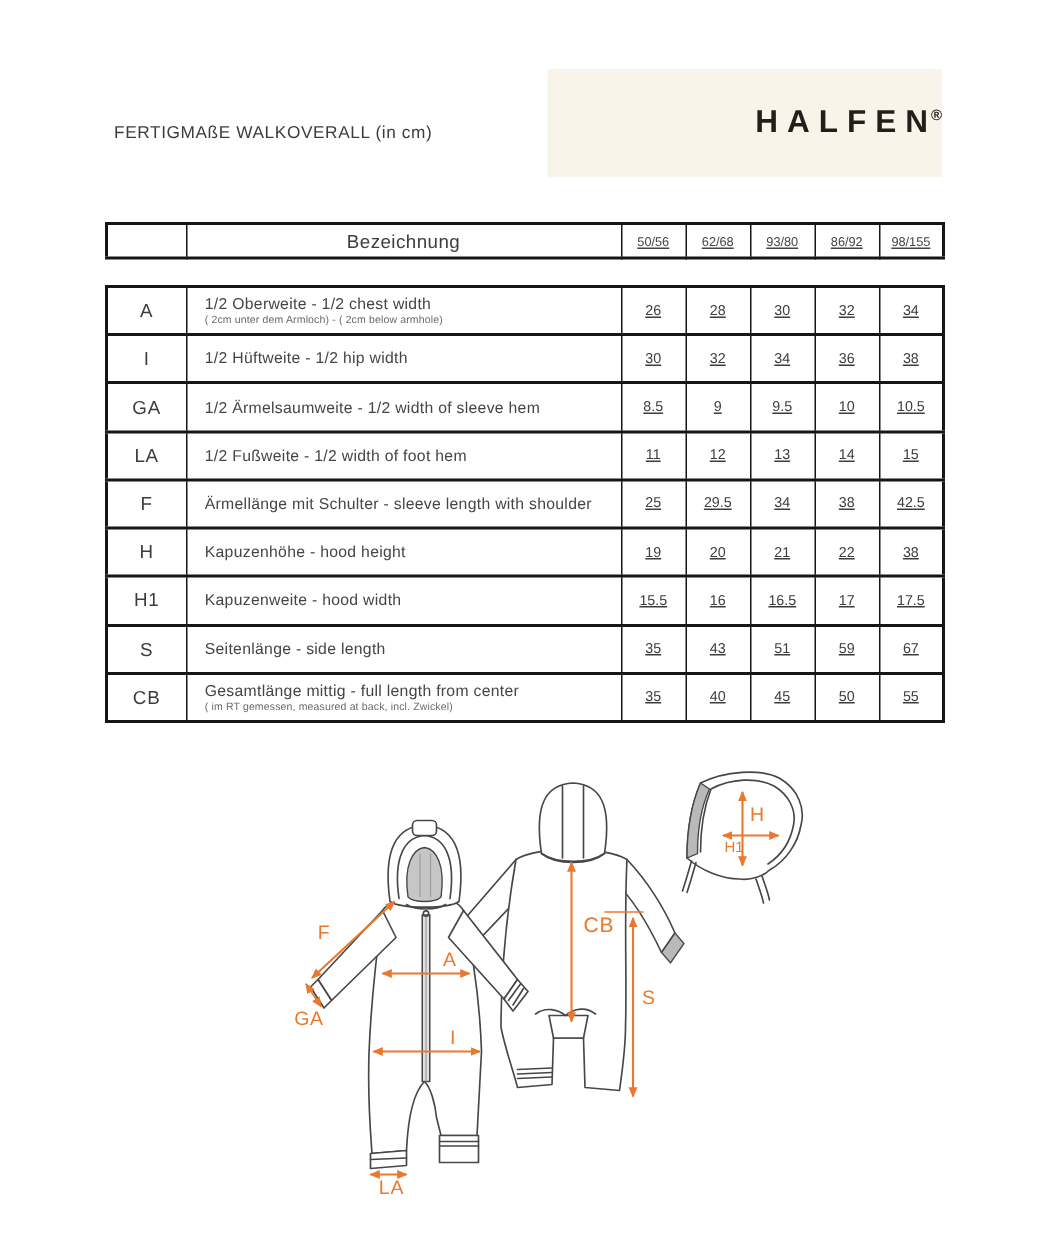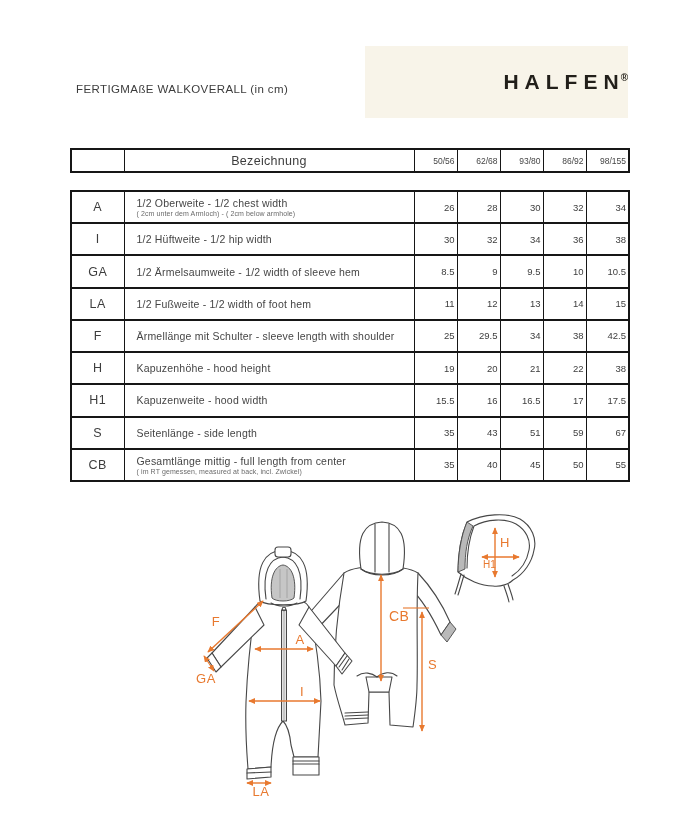--- a/index.html
+++ b/index.html
@@ -39,21 +39,21 @@
   table.sheet tr{border-top:2px solid var(--border);border-bottom:2px solid var(--border);padding-left:27px;}
   #header-table{top:148px;height:25px;}
   #main-table{top:190px;height:292px;}
   td{padding:0 2px;vertical-align:middle;}
   td.code{
     text-align:center;font-size:12.5px;color:#3d3d3d;letter-spacing:.5px;
   }
   td.desc{padding-left:12px;}
   .desc-main{font-size:10.5px;color:#454545;letter-spacing:.2px;}
   .desc-note{font-size:7px;color:#6a6a6a;margin-top:1px;letter-spacing:.1px;}
-  td.val,.size-head{text-align:right;font-size:9.5px;color:#3d3d3d;}
+  td.val,.size-head{text-align:center;font-size:9.5px;color:#3d3d3d;text-decoration:underline;}
   .bezeichnung-cell{text-align:center;font-size:12.5px;color:#3d3d3d;letter-spacing:.3px;}
   .size-head{font-size:8.5px;color:#454545;}
   #main-table tr{height:32px;}
 
   #diagram{position:absolute;left:95px;top:495px;}
   .g-stroke{stroke:var(--ink);stroke-width:1.1;fill:none;stroke-linecap:round;stroke-linejoin:round;}
   .g-fill{stroke:var(--ink);stroke-width:1.1;fill:#ffffff;stroke-linejoin:round;}
   .g-gray{stroke:var(--ink);stroke-width:.9;fill:#c6c6c6;}
   .g-band{stroke:var(--ink);stroke-width:.9;fill:#b9b9b9;}
   .g-thin{stroke:#9d9d9d;stroke-width:.8;fill:none;}

